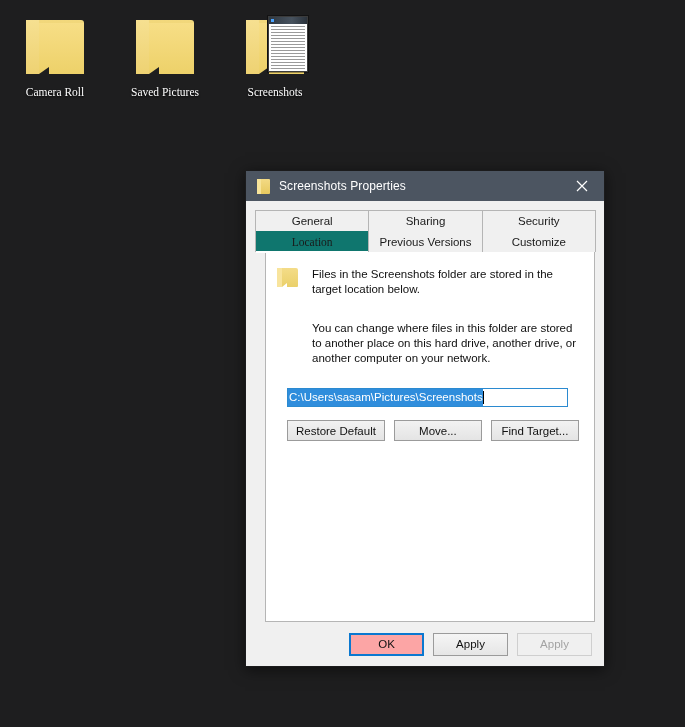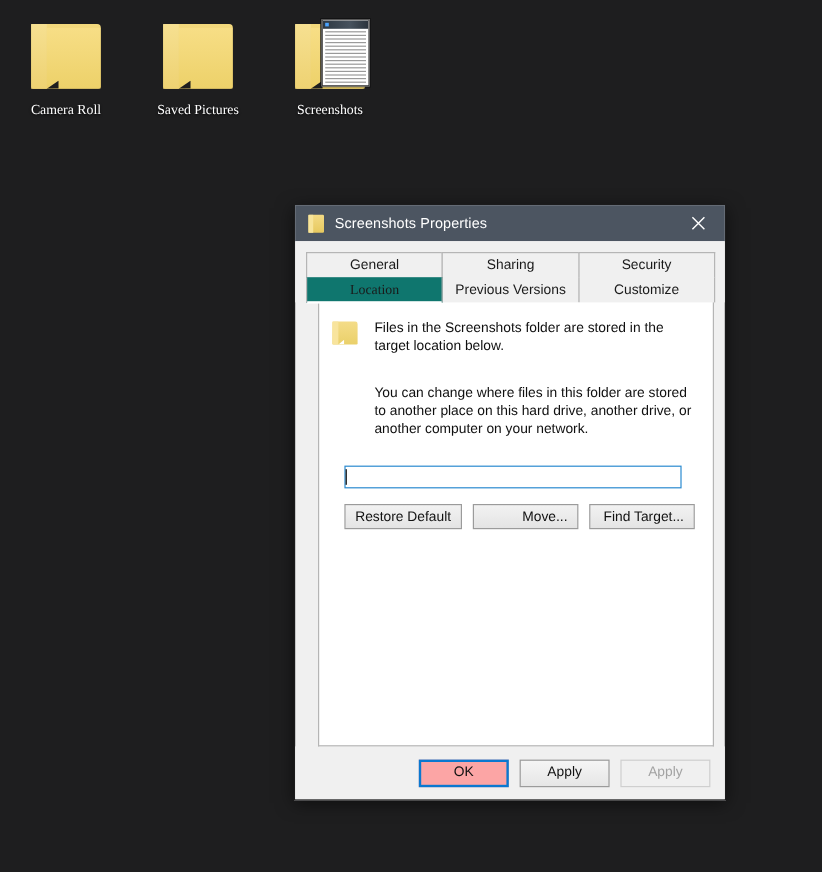--- a/index.html
+++ b/index.html
@@ -276,21 +276,21 @@
   .btn {
     height: 21px;
     min-width: 88px;
     padding: 0 8px;
     background: linear-gradient(180deg,#f2f2f2 0%, #e4e4e4 100%);
     border: 1px solid #9b9b9b;
     font-size: 11.5px;
     color: #111;
     display: flex;
     align-items: center;
-    justify-content: flex-end;
+    justify-content: center;
     cursor: default;
     font-family: "Liberation Sans", sans-serif;
   }
 
   .footer {
     height: 44px;
     flex: 0 0 auto;
     background: #f0f0f0;
     display: flex;
     align-items: center;
@@ -437,20 +437,21 @@
         </div>
         <div class="para">
           <div>Files in the Screenshots folder are stored in the</div>
           <div>target location below.</div>
         </div>
       </div>
 
       <div class="para2">You can change where files in this folder are stored to another place on this hard drive, another drive, or another computer on your network.</div>
 
       <div class="path-field">
+        <span class="path-sel">C:\Users\sasam\Pictures\Screenshots</span>
         <span class="path-caret"></span>
       </div>
 
       <div class="btn-row">
         <div class="btn">
           <span>Restore Default</span>
         </div>
         <div class="btn">
           <span>Move...</span>
         </div>

